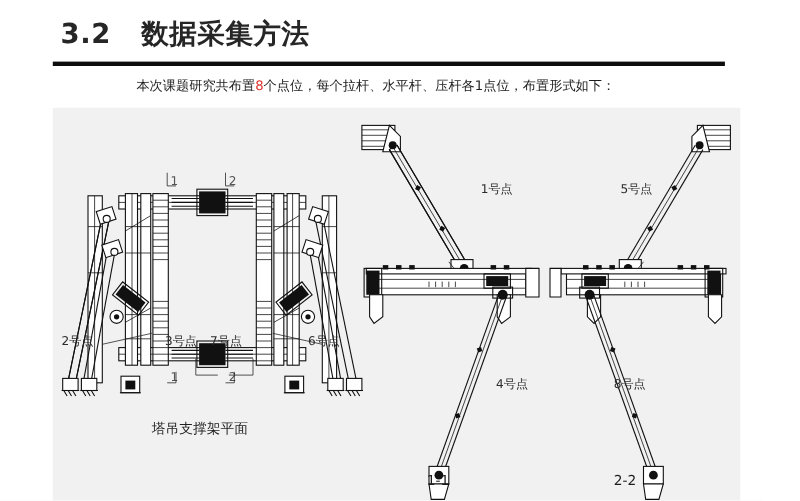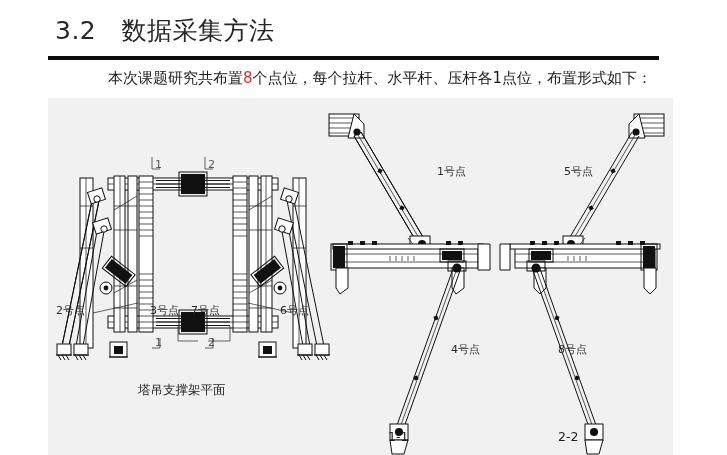--- a/index.html
+++ b/index.html
@@ -20,35 +20,35 @@
   
   #slide-title {
     position: absolute;
     left: 55px;
     top: 14px;
     font-size: 25px;
     line-height: 34px;
     letter-spacing: 0.5px;
     color: #262626;
     white-space: pre;
-    font-weight: 400;
+    font-weight: 700;
   }
   #title-rule {
     position: absolute;
     left: 48px;
     top: 56px;
     width: 611px;
     height: 4px;
     background: #0d0d0d;
   }
   #subtitle {
     position: absolute;
-    left: 108px;
+    left: 124px;
     top: 69px;
-    font-size: 15px;
+    font-size: 12px;
     line-height: 19px;
     color: #1c1c1c;
     white-space: pre;
   }
   #subtitle .hl { color: #e0312a; }
 
   
   #figure-panel {
     position: absolute;
     left: 48px;

